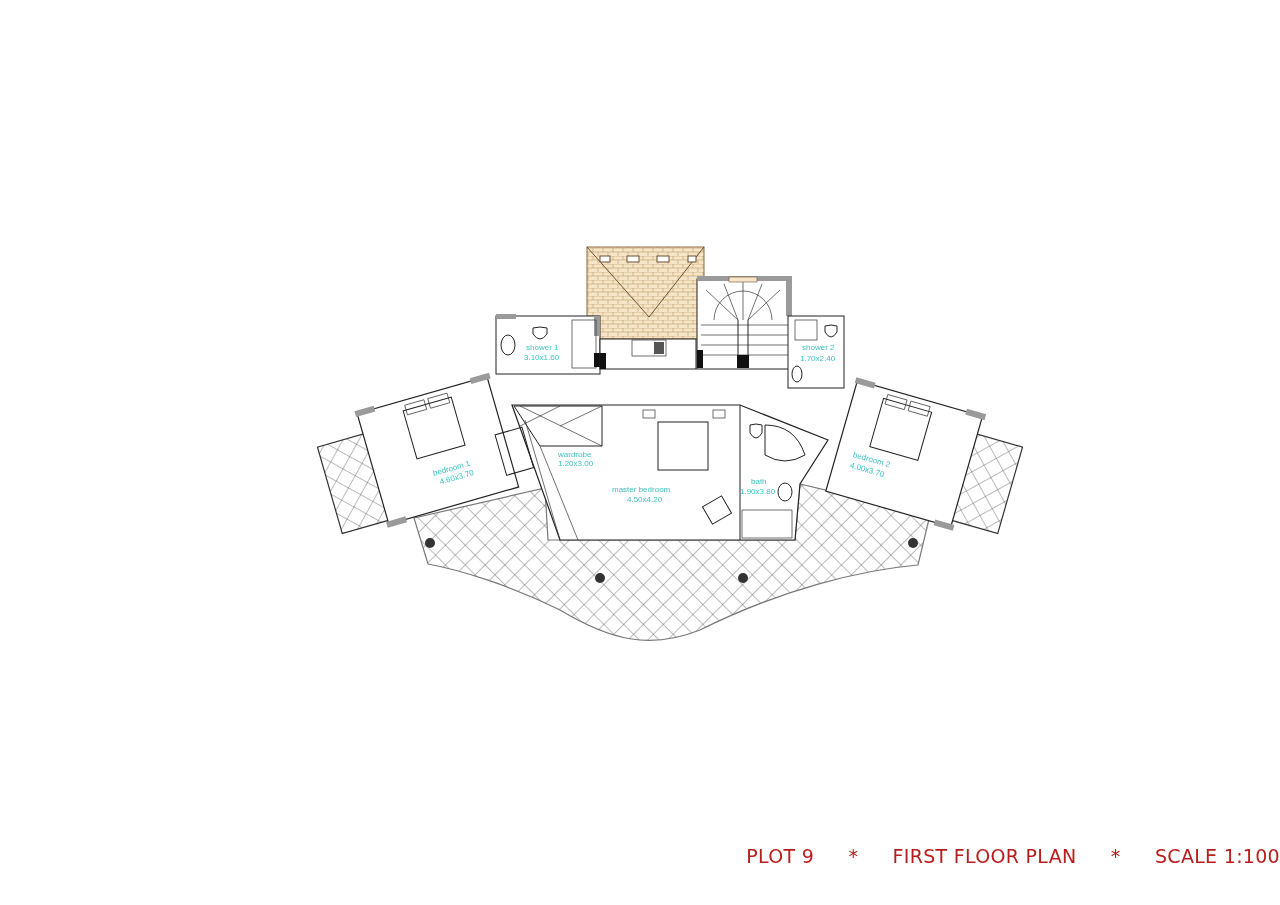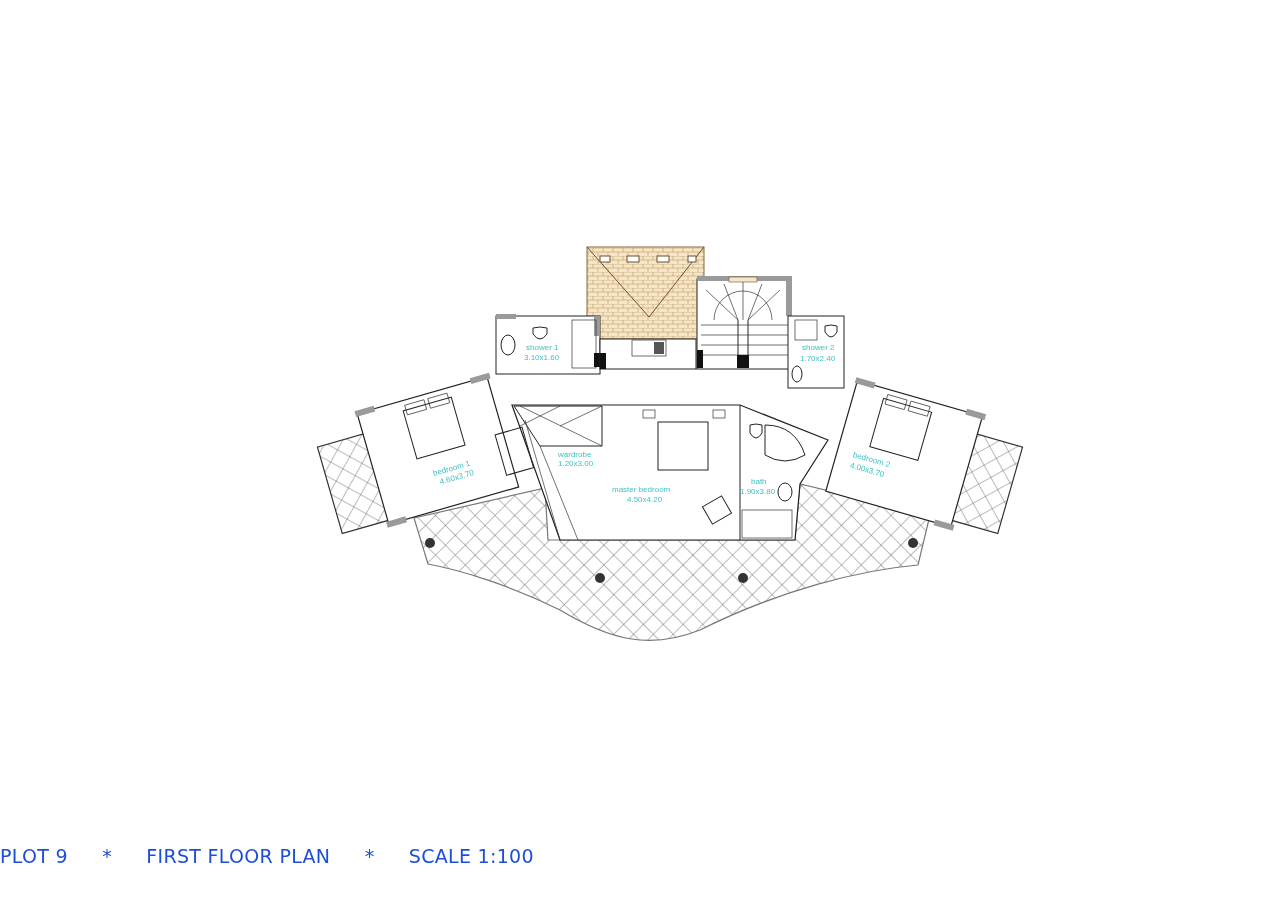--- a/index.html
+++ b/index.html
@@ -3,22 +3,22 @@
   <meta charset="utf-8">
   <style>
     html, body { margin: 0; padding: 0; background: #ffffff; }
     body { width: 1280px; height: 905px; position: relative; overflow: hidden; font-family: "Liberation Sans", sans-serif; }
     #plan { position: absolute; left: 0; top: 0; width: 1280px; height: 905px; }
     .room-label { font-family: "Liberation Sans", sans-serif; font-size: 8px; fill: #3ec1c5; }
     .wall { fill: #9a9a9a; }
     .line { stroke: #222; stroke-width: 1; fill: none; }
     .thin { stroke: #333; stroke-width: 0.7; fill: none; }
     .footer {
-      position: absolute; top: 845px; left: 0; width: 1280px; text-align: left;
-      color: #1d4ed8; font-family: "DejaVu Sans", sans-serif; font-size: 19px; letter-spacing: 0.3px;
+      position: absolute; top: 845px; left: 0; width: 1280px; text-align: right;
+      color: #b91c1c; font-family: "DejaVu Sans", sans-serif; font-size: 19px; letter-spacing: 0.3px;
     }
     .footer span { display: inline-block; }
     .footer .sep { margin: 0 28px; }
   </style>
 </head>
 <body>
 
 <svg id="plan" viewBox="0 0 1280 905" xmlns="http://www.w3.org/2000/svg">
   <defs>
     <pattern id="lattice" width="14" height="14" patternUnits="userSpaceOnUse" patternTransform="rotate(45)">

